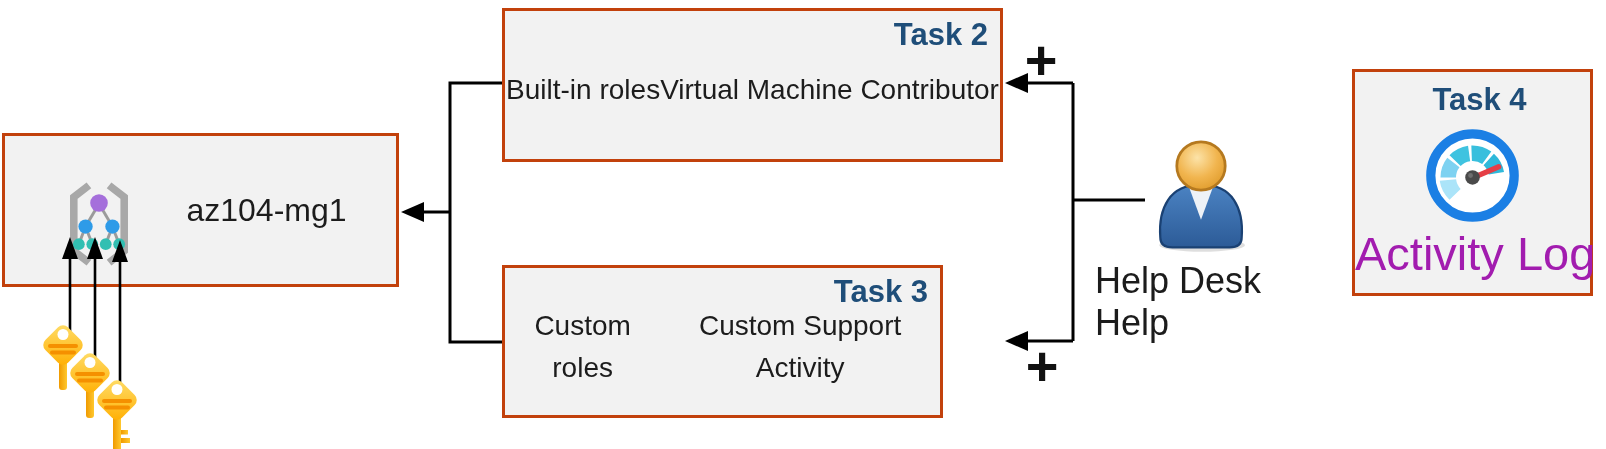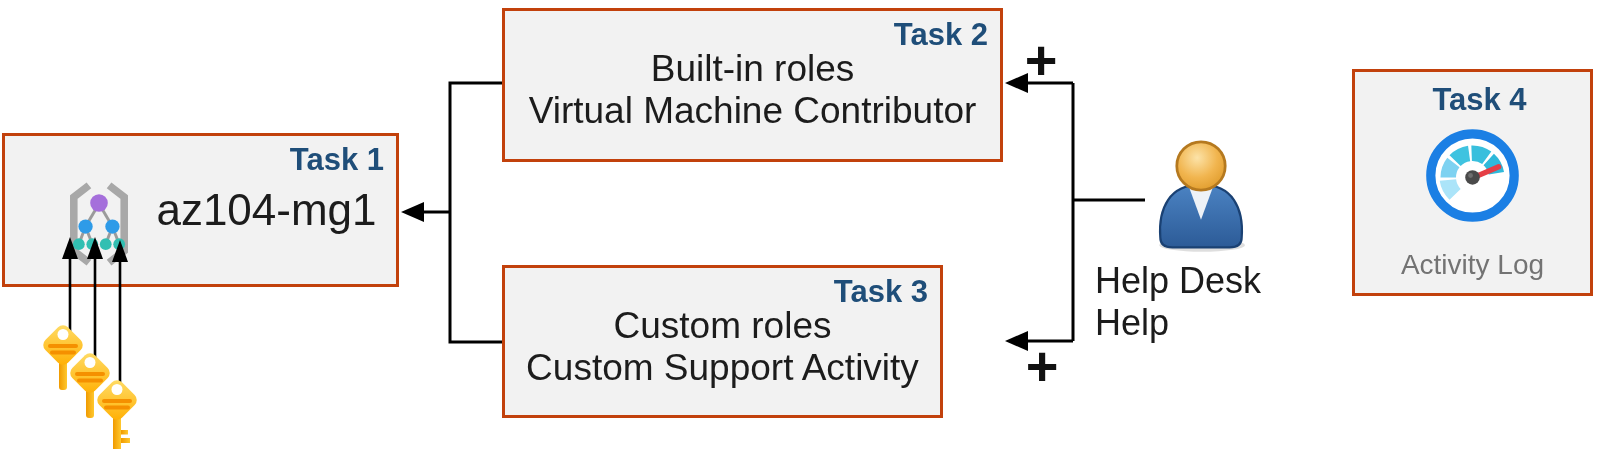--- a/index.html
+++ b/index.html
@@ -23,39 +23,39 @@
     color:#1F4E79;
     white-space:nowrap;
   }
   .task-label.centered{
     left:0;right:0;top:10px;
     text-align:center;
     margin-left:14px;
   }
   .box-lines{
     position:absolute;inset:0;
-    display:flex;flex-direction:column;
+    display:flex;flex-direction:row;
     align-items:center;justify-content:center;
     padding-top:10px;
-    font-size:37px;line-height:42px;color:#1c1c1c;
+    font-size:28px;line-height:42px;color:#1c1c1c;
     text-align:center;
   }
   .mg-title{
     position:absolute;
     left:138px;right:6px;top:50%;
     transform:translateY(-50%);
     text-align:center;
-    font-size:44px;color:#1c1c1c;
+    font-size:32px;color:#1c1c1c;
     white-space:nowrap;
   }
   .caption{
     position:absolute;
     left:0;right:0;bottom:12px;
     text-align:center;
-    font-size:28px;color:#737373;
+    font-size:47px;color:#a21caf;
     white-space:nowrap;
   }
   .overlay{
     position:absolute;inset:0;
     pointer-events:none;
   }
   .plus{
     position:absolute;
     transform:translate(-50%,-50%);
     font-size:56px;font-weight:900;
@@ -67,21 +67,20 @@
     font-size:36px;line-height:42px;color:#1c1c1c;
   }
   .abs{position:absolute;}
 </style>
 </head>
 <body>
 
 <div class="canvas">
 
   <div class="box" style="left:2px;top:133px;width:397px;height:154px;">
-    <span class="task-label">Task 1</span>
     <svg class="abs" style="left:52px;top:46px;width:84px;height:84px;" viewBox="0 0 100 100">
       <polyline points="38,4 20,18 20,82 38,96" fill="none" stroke="#A8A8A8" stroke-width="9"></polyline>
       <polyline points="62,4 80,18 80,82 62,96" fill="none" stroke="#A8A8A8" stroke-width="9"></polyline>
       <g stroke="#9B9B9B" stroke-width="3.5">
         <line x1="50" y1="26" x2="34" y2="53"></line>
         <line x1="50" y1="26" x2="66" y2="53"></line>
         <line x1="34" y1="53" x2="26" y2="74"></line>
         <line x1="34" y1="53" x2="42" y2="74"></line>
         <line x1="66" y1="53" x2="58" y2="74"></line>
         <line x1="66" y1="53" x2="74" y2="74"></line>

